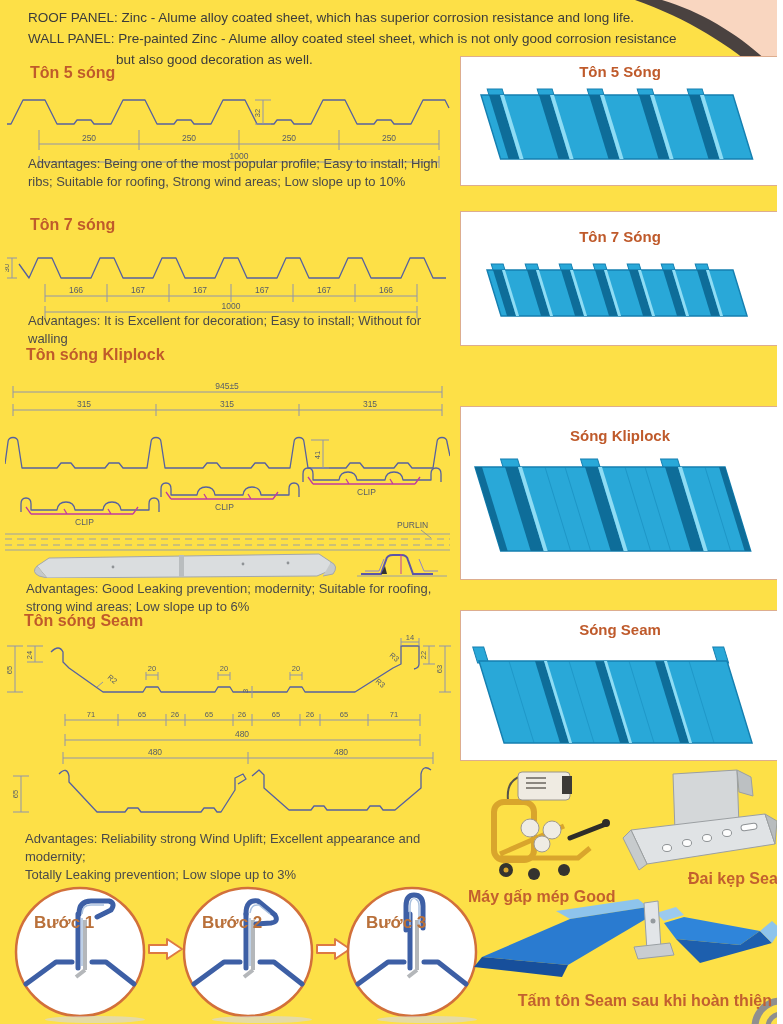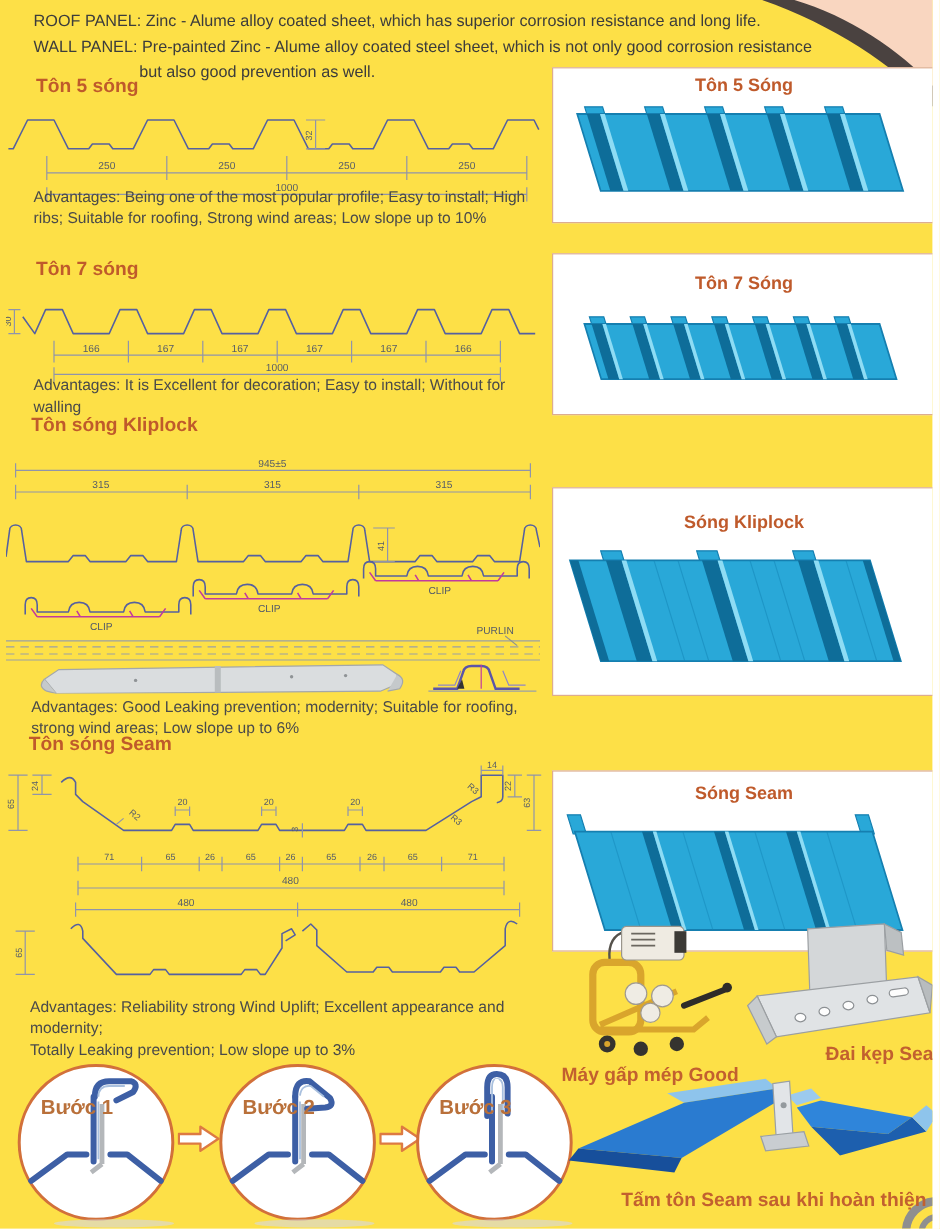--- a/index.html
+++ b/index.html
@@ -29,21 +29,21 @@
 <div class="page">
 
   <svg class="abs" style="left:628px;top:0" width="155" height="102" viewBox="0 0 155 102">
     <path d="M30,0 H155 V92 C120,48 78,16 30,0 Z" fill="#f9d6c0"></path>
     <path d="M7,0 C70,22 122,58 155,95 L155,78 C128,46 82,14 34,0 Z" fill="#4a4240"></path>
   </svg>
 
   <div class="abs hdr" style="left:28px;top:8px;">
     <div>ROOF PANEL: Zinc - Alume alloy coated sheet, which has superior corrosion resistance and long life.</div>
     <div>WALL PANEL: Pre-painted Zinc - Alume alloy coated steel sheet, which is not only good corrosion resistance</div>
-    <div class="indent">but also good prevention as well.</div>
+    <div class="indent">but also good decoration as well.</div>
   </div>
 
   <div class="abs sec-title" style="left:30px;top:64px;">Tôn 5 sóng</div>
 
   <svg class="abs" style="left:5px;top:84px;" width="445" height="95" viewBox="0 0 445 95">
     <path class="profile" d="M2,40 H6 L18,16 H40 L52,40 H69 L72,36 H86 L89,40 H106 L118,16 H140 L152,40 H169 L172,36 H186 L189,40 H206 L218,16 H240 L252,40 H269 L272,36 H286 L289,40 H306 L318,16 H340 L352,40 H369 L372,36 H386 L389,40 H406 L418,16 H440 L444,24"></path>
     <path class="dimline" d="M250,16 H266 M250,40 H266 M258,16 V40"></path>
     <text class="dim7" text-anchor="middle" transform="rotate(-90 255 29)" x="255" y="29">32</text>
     <path class="dimline" d="M34,60 H434 M34,46 V66 M134,46 V66 M234,46 V66 M334,46 V66 M434,46 V66"></path>
     <text class="dim" text-anchor="middle" x="84" y="57">250</text>
@@ -307,21 +307,21 @@
         <g fill="#8edcf4">
             <rect x="43" y="0" width="4" height="84"></rect>
             <rect x="123" y="0" width="4" height="84"></rect>
             <rect x="203" y="0" width="4" height="84"></rect>
           </g>
         <path d="M70,0 V84 M90,0 V84 M150,0 V84 M170,0 V84 M230,0 V84" stroke="#1587b8" stroke-width="1" opacity=".55"></path>
       </g>
     </svg>
   </div>
 
-  <div class="box" style="left:460px;top:642px;width:318px;height:149px;">
+  <div class="box" style="left:460px;top:610px;width:318px;height:149px;">
     <div class="box-title" style="margin-top:10px;">Sóng Seam</div>
     <svg class="abs" style="left:6px;top:26px;" width="306" height="120" viewBox="0 0 306 120">
       <g transform="translate(12,24) skewX(17)">
         <rect x="-2" y="-14" width="11" height="16" fill="#29a8d8" stroke="#157fb0"></rect>
         <rect x="238" y="-14" width="11" height="16" fill="#29a8d8" stroke="#157fb0"></rect>
         <rect x="0" y="0" width="248" height="82" fill="#29a8d8" stroke="#157fb0" stroke-width="1.5"></rect>
         <g fill="#0e6d99">
             <rect x="56" y="0" width="9" height="82"></rect>
             <rect x="116" y="0" width="9" height="82"></rect>
             <rect x="176" y="0" width="9" height="82"></rect>

